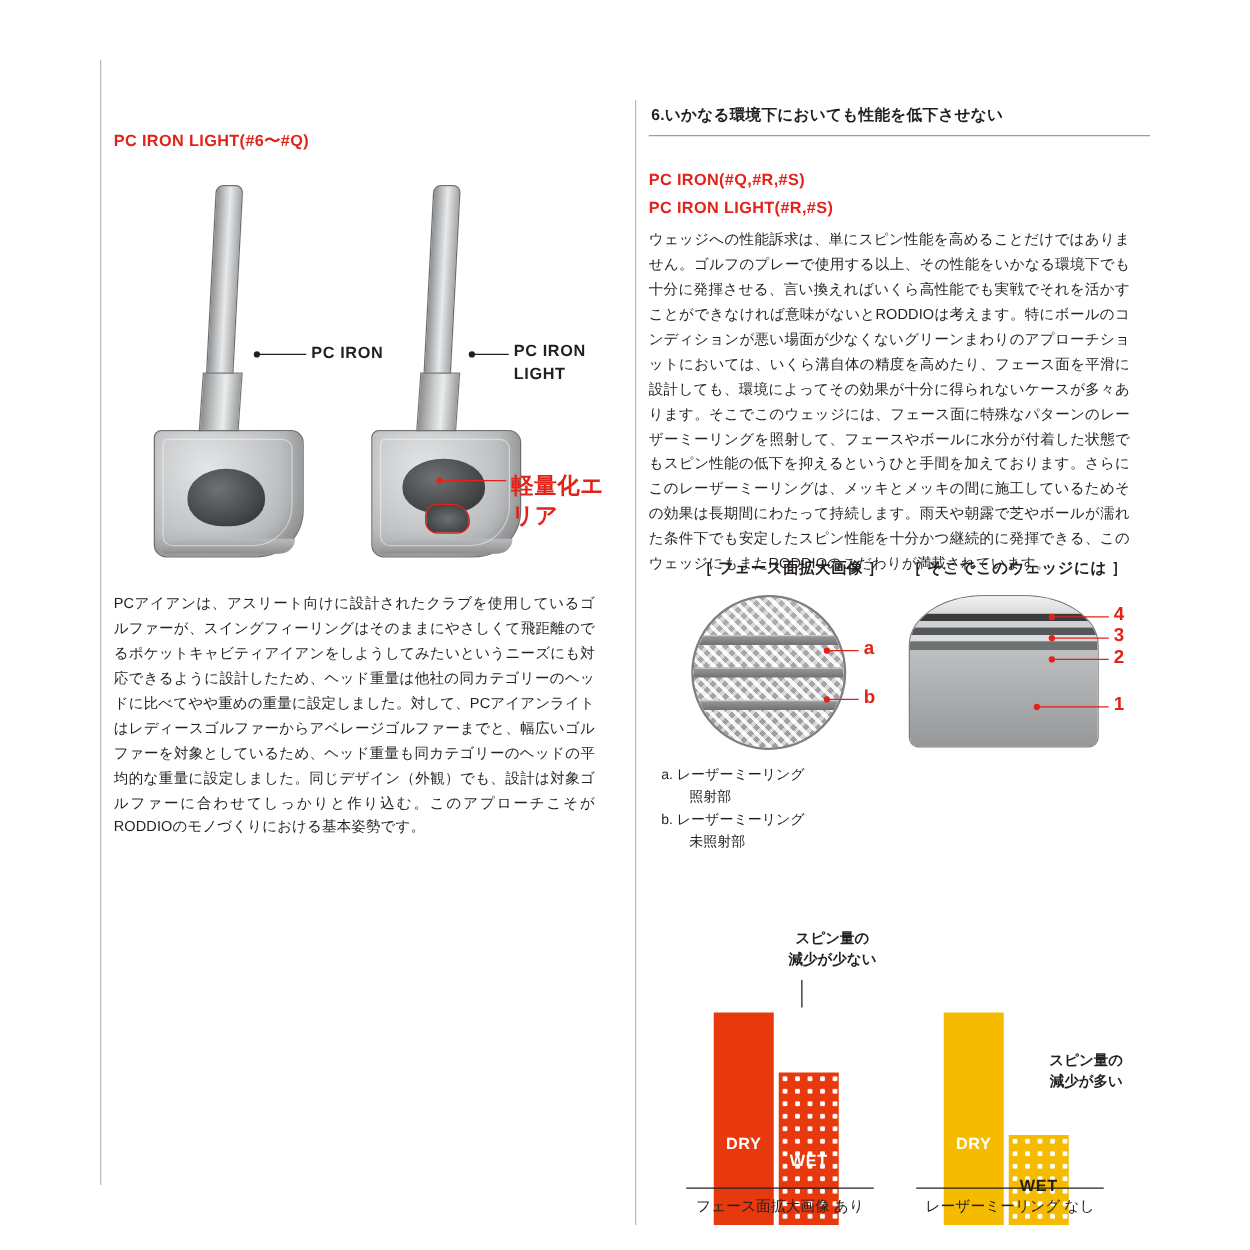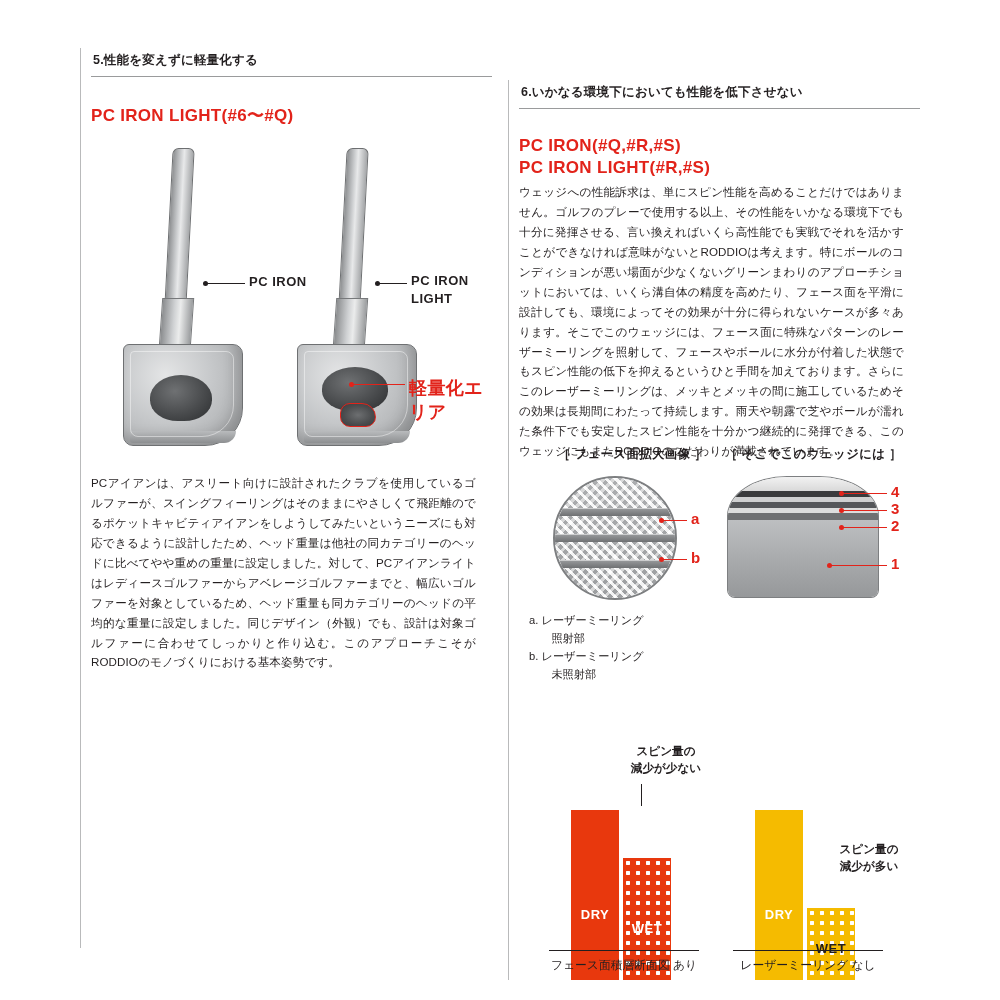--- a/index.html
+++ b/index.html
@@ -50,21 +50,21 @@
     font-size: 12.5px;
     font-weight: bold;
     color: #231f20;
     padding: 4px 0 7px 2px;
     border-bottom: 1px solid #9a9b9c;
     letter-spacing: 0.2px;
   }
   .red-head {
     color: #e2231a;
     font-weight: bold;
-    font-size: 17px;
+    font-size: 13px;
     letter-spacing: 0.3px;
   }
   .body-text {
     font-size: 11.6px;
     line-height: 1.72;
     letter-spacing: 0.1px;
     text-align: justify;
     color: #231f20;
   }
   .bracket-head {
@@ -277,21 +277,20 @@
   }
 </style>
 </head>
 <body>
 
 <div class="page">
 
   <div class="panel panel-left">
     <div class="panel-inner">
 
-      <div class="sec-title">5.性能を変えずに軽量化する</div>
 
       <div class="red-head" style="position:absolute;left:10px;top:56px;">PC IRON LIGHT(#6〜#Q)</div>
 
       <div class="fig-left">
 
         <div class="club" style="left:22px; top:0px;">
           <div class="shaftline grain"></div>
           <div class="hosel grain"></div>
           <div class="head grain">
             <div class="cavity" style="left:26px; top:30px; width:62px; height:46px;"></div>
@@ -411,20 +410,20 @@
         <div class="note-text" style="left:82px; top:-38px; width:130px; white-space:pre-line;">スピン量の
 減少が少ない</div>
         <div class="leader" style="left:122px; top:4px; width:1px; height:22px; background:#231f20;"></div>
 
         <div class="note-text" style="left:292px; top:60px; width:116px; white-space:pre-line;">スピン量の
 減少が多い</div>
 
         <div class="axis-line" style="left:30px; top:170px; width:150px;"></div>
         <div class="axis-line" style="left:214px; top:170px; width:150px;"></div>
 
-        <div class="cat-label" style="left:22px; top:178px; width:166px;">フェース面積層断面図 あり</div>
+        <div class="cat-label" style="left:22px; top:178px; width:166px;">フェース面拡大画像 あり</div>
         <div class="cat-label" style="left:206px; top:178px; width:166px;">レーザーミーリング なし</div>
       </div>
 
     </div>
   </div>
 
 </div>
 
 </body></html>

